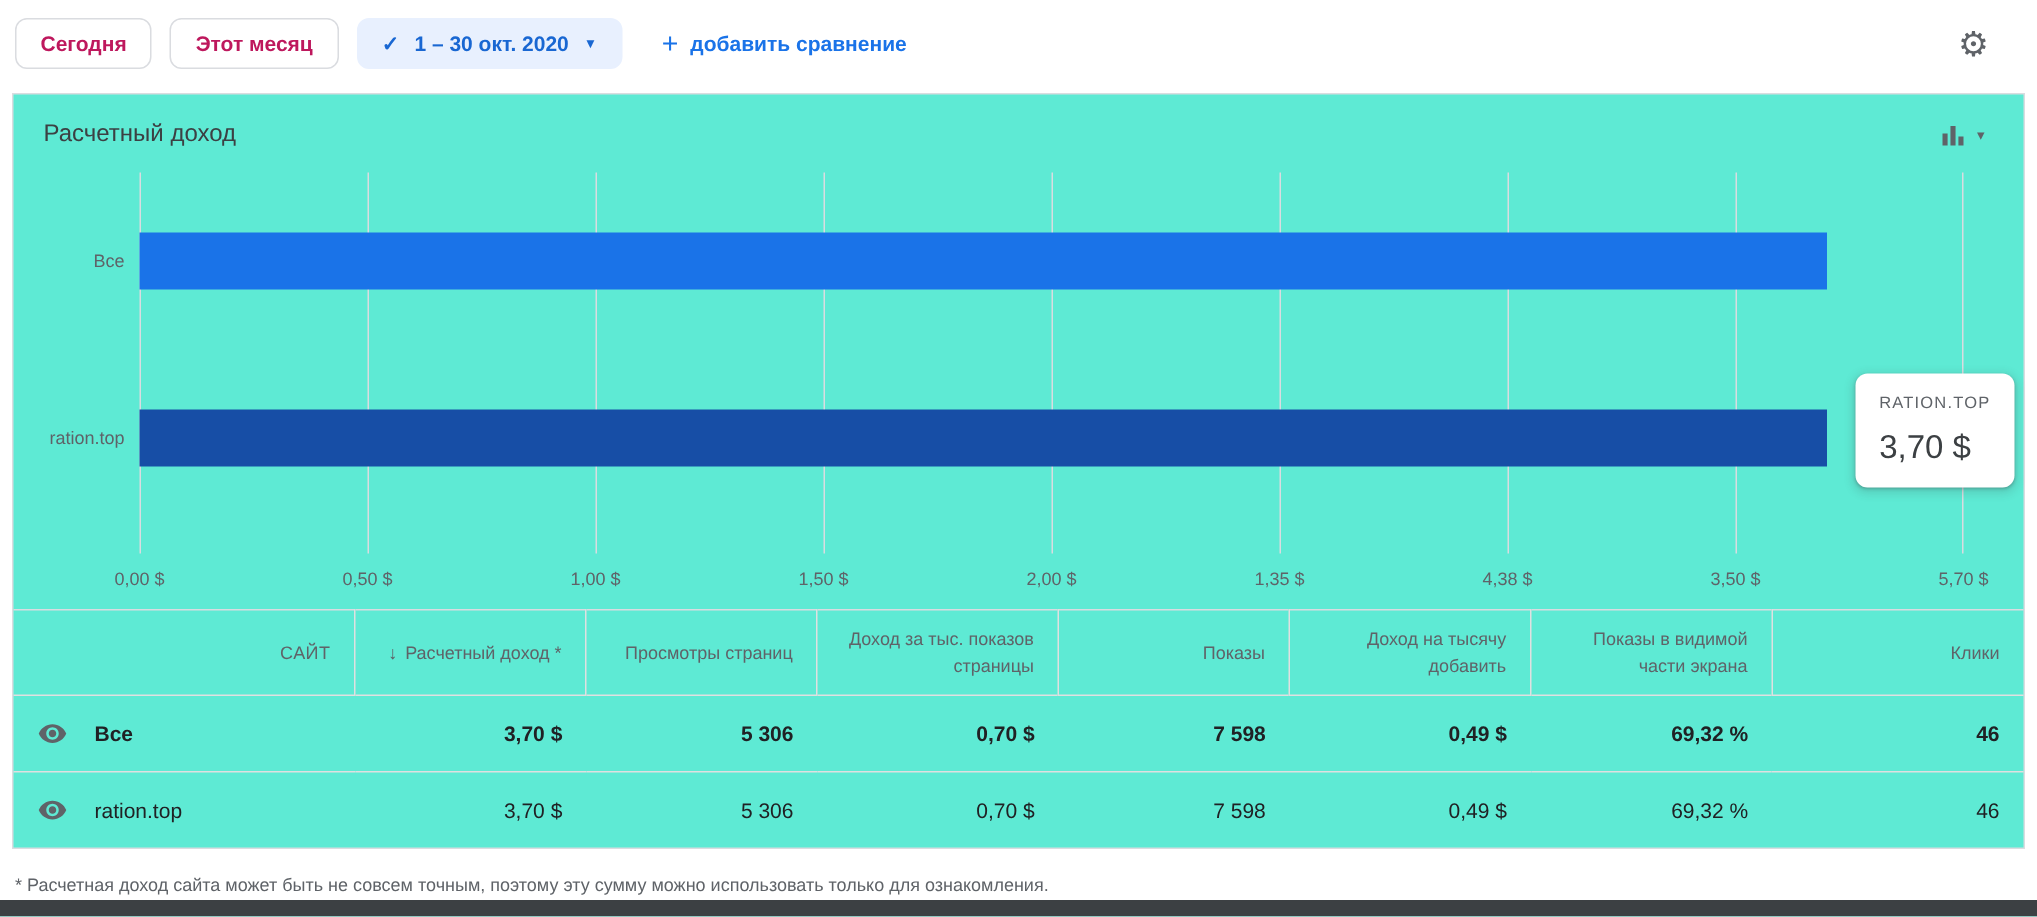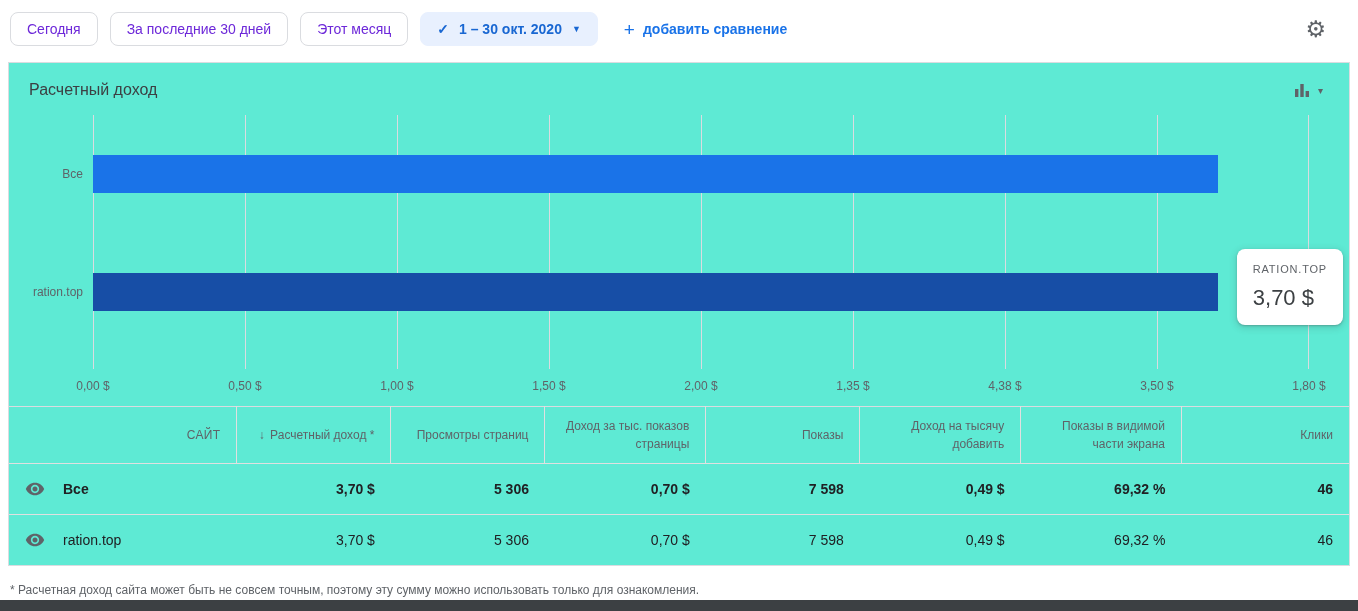--- a/index.html
+++ b/index.html
@@ -7,21 +7,21 @@
   body {
     width:1358px; height:611px;
     font-family:"Liberation Sans", sans-serif;
     background:#fff; overflow:hidden; position:relative;
   }
 
   
   .toolbar { display:flex; align-items:center; gap:12px; padding:12px 16px 12px 10px; }
   .chip {
     border:1px solid #dadce0; border-radius:8px; background:#fff;
-    padding:8px 16px; font-size:14px; color:#6d28d9; cursor:pointer; white-space:nowrap;
+    padding:8px 16px; font-size:14px; color:#be185d; cursor:pointer; white-space:nowrap;font-weight:bold;
   }
   .chip.selected {
     background:#e8f0fe; border-color:#e8f0fe; color:#1967d2; font-weight:bold;
     display:flex; align-items:center; gap:10px;
   }
   .chip.selected .check { font-size:14px; }
   .chip.selected .caret { font-size:9px; }
   .add-comparison {
     display:flex; align-items:center; gap:8px; margin-left:14px;
     color:#1a73e8; font-size:14px; font-weight:bold; cursor:pointer;
@@ -82,21 +82,20 @@
 
   
   .footnote { padding:13px 10px 10px; font-size:12px; color:#5f6368; }
   .bottom-strip { position:absolute; left:0; right:0; bottom:0; height:11px; background:#3c4043; }
 </style>
 </head>
 <body>
 
 <div class="toolbar">
   <button class="chip">Сегодня</button>
-  <button class="chip">За последние 30 дней</button>
   <button class="chip">Этот месяц</button>
   <button class="chip selected">
     <span class="check">✓</span>
     <span>1 – 30 окт. 2020</span>
     <span class="caret">▼</span>
   </button>
   <div class="add-comparison">
     <span class="plus">+</span>
     <span>добавить сравнение</span>
   </div>
@@ -149,21 +148,21 @@
     <div class="axis-spacer"></div>
     <div class="axis-plot">
       <span class="tick-label" style="left:0">0,00 $</span>
       <span class="tick-label" style="left:12.5%">0,50 $</span>
       <span class="tick-label" style="left:25%">1,00 $</span>
       <span class="tick-label" style="left:37.5%">1,50 $</span>
       <span class="tick-label" style="left:50%">2,00 $</span>
       <span class="tick-label" style="left:62.5%">1,35 $</span>
       <span class="tick-label" style="left:75%">4,38 $</span>
       <span class="tick-label" style="left:87.5%">3,50 $</span>
-      <span class="tick-label" style="left:100%">1,80 $</span>
+      <span class="tick-label" style="left:100%">5,70 $</span>
     </div>
   </div>
 
   <table>
     <colgroup>
       <col style="width:17%">
         <col style="width:11.5%">
         <col style="width:11.5%">
         <col style="width:12%">
       <col style="width:11.5%">

